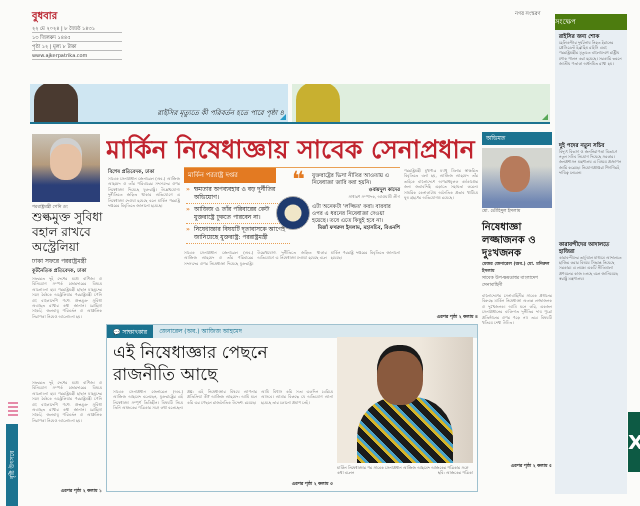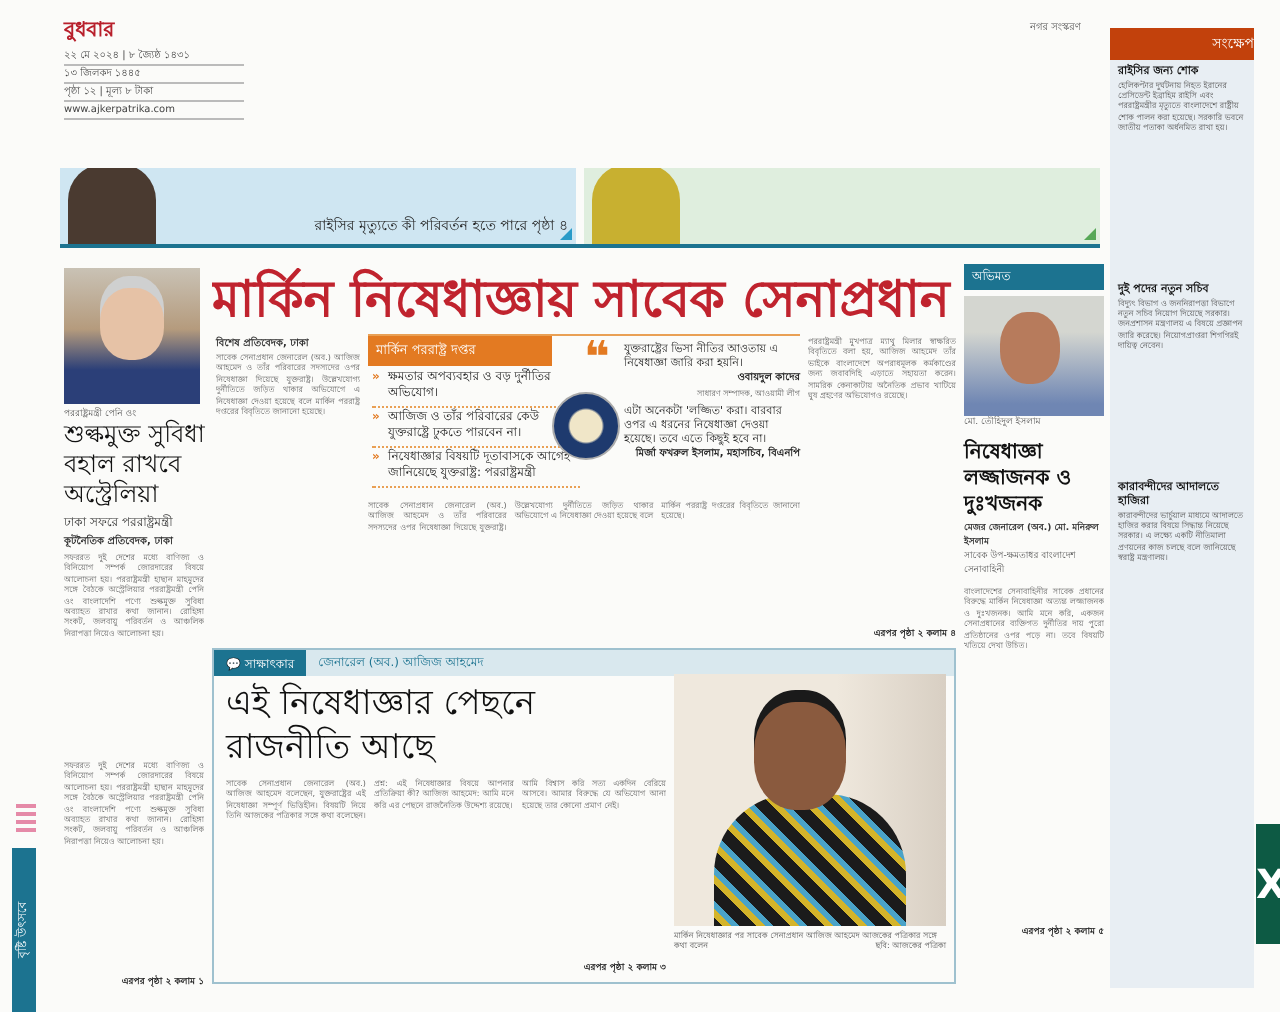--- a/index.html
+++ b/index.html
@@ -7,24 +7,24 @@
   .page { position: absolute; left: 0; top: 0; width: 640px; height: 506px; background: #fbfbf9; }
   .abs { position: absolute; }
   .masthead-info { left: 32px; top: 10px; width: 90px; font-size: 5px; line-height: 8px; color: #444; }
   .masthead-info .day { color: #b8202c; font-size: 10px; font-weight: bold; line-height: 12px; margin-bottom: 2px; }
   .masthead-info div.ln { border-bottom: 1px solid #bbb; }
   .logo { left: 122px; top: 14px; width: 428px; height: 54px; font-family: "DejaVu Serif", serif; font-weight: bold; font-size: 48px; color: #1c7390; letter-spacing: -1px; line-height: 54px; white-space: nowrap; overflow: hidden; }
   .edition { left: 515px; top: 10px; font-size: 5px; color: #555; }
   .teasers { left: 30px; top: 84px; width: 520px; height: 40px; display: flex; gap: 4px; border-bottom: 2px solid #1c7390; }
   .teaser { flex: 1; position: relative; display: flex; align-items: flex-end; overflow: hidden; }
   .teaser .pic { width: 44px; height: 40px; background: #555; border-radius: 18px 18px 0 0; margin-left: 4px; flex-shrink: 0; }
-  .teaser .txt { font-size: 7px; line-height: 10px; color: #222; padding: 2px 4px 4px 4px; text-align: right; flex: 1; }
+  .teaser .txt { font-size: 7px; line-height: 10px; color: #222; padding: 2px 4px 4px 4px; text-align: right; flex: 1; font-style: italic; }
   .teaser .corner { position: absolute; right: 2px; bottom: 2px; width: 0; height: 0; border-left: 6px solid transparent; border-bottom: 6px solid; }
   .sidebar { left: 555px; top: 14px; width: 72px; height: 480px; background: #e8eef3; }
-  .sidebar .head { background: #c2410c; color: #fff; font-size: 7px; text-align: right; padding: 2px 0; }
+  .sidebar .head { background: #4d7c0f; color: #fff; font-size: 7px; text-align: left; padding: 2px 0; }
   .sidebar .item { padding: 3px 4px; }
   .sidebar .item h4 { font-size: 5.5px; font-weight: bold; color: #111; line-height: 7px; }
   .sidebar .item p { font-size: 4px; line-height: 5.2px; color: #555; }
   .lead-photo { left: 32px; top: 134px; width: 68px; height: 68px; background: linear-gradient(180deg,#c9c2b5 0%,#b59b7d 45%,#2b3f78 75%,#2b3f78 100%); }
   .lead-photo .face { position: absolute; left: 18px; top: 10px; width: 32px; height: 36px; border-radius: 45%; background: #e6c2a6; box-shadow: 0 -6px 0 #cfd0d0; }
   .caption-small { font-size: 4.5px; color: #555; }
   .lead-hl { left: 32px; top: 210px; width: 72px; font-size: 12px; line-height: 15px; font-weight: normal; color: #111; }
   .lead-sub { left: 32px; top: 256px; width: 72px; font-size: 6px; color: #333; }
   .lead-by { left: 32px; top: 267px; width: 72px; font-size: 5px; font-weight: bold; color: #333; }
   .col-text { font-size: 4px; line-height: 5.4px; color: #666; text-align: justify; }

